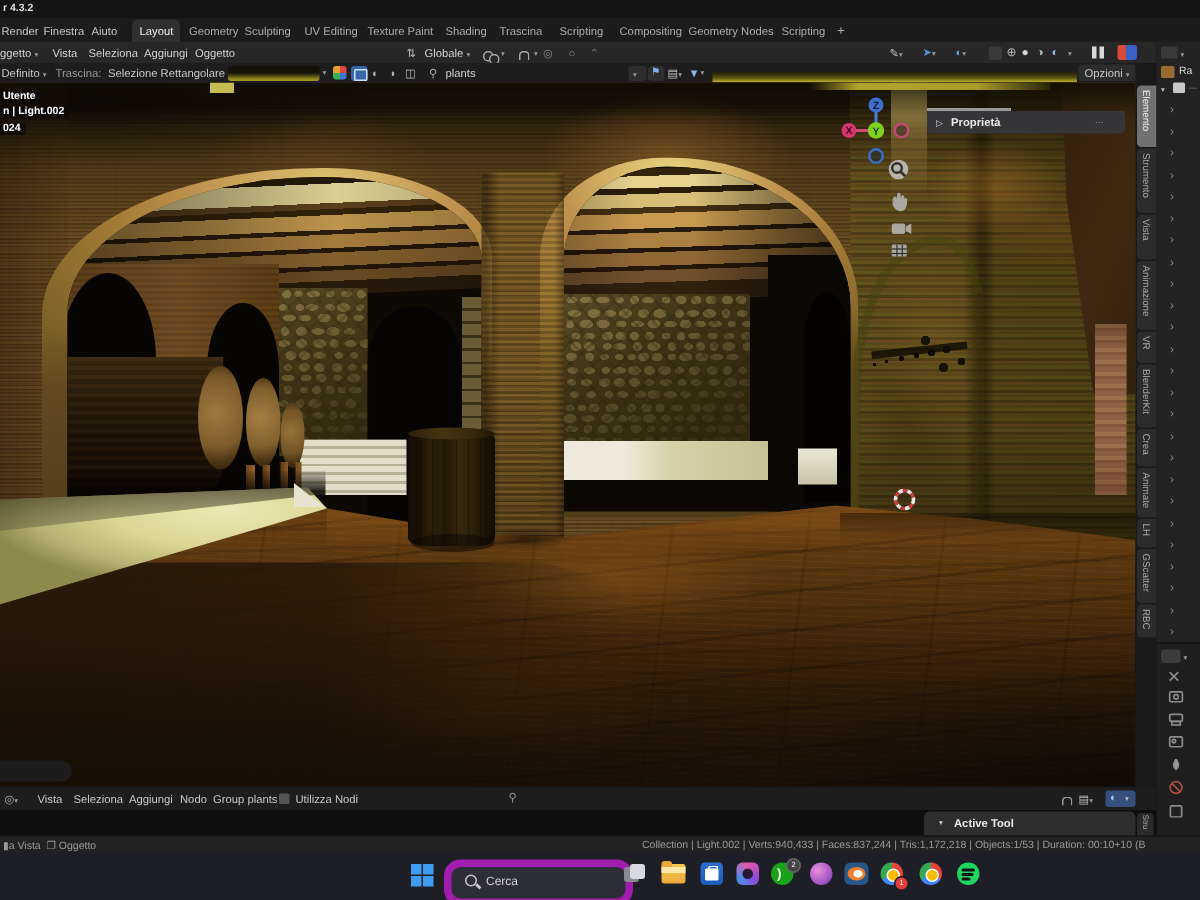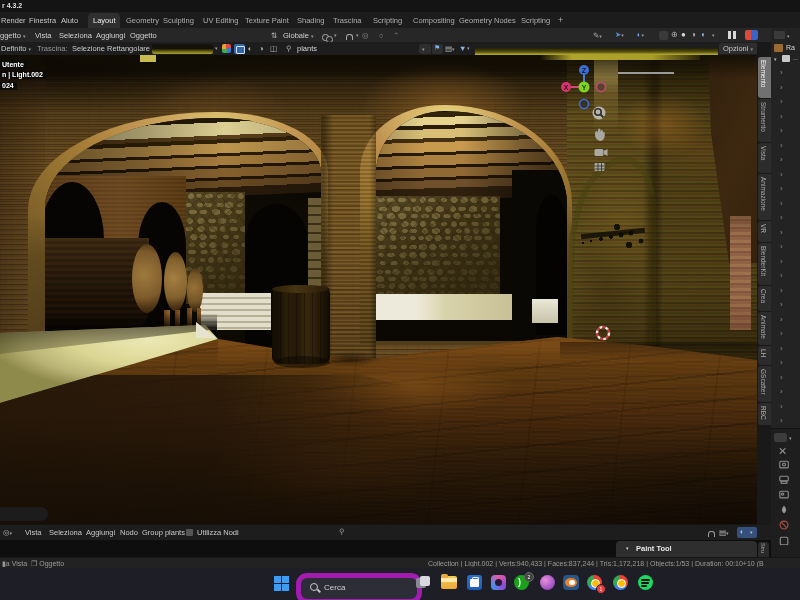--- a/index.html
+++ b/index.html
@@ -549,20 +549,25 @@
       <path d="M 14 46 l 3.5 -2 l 0 7 l -3.5 -2 z"></path>
       <rect x="4.5" y="58" width="10" height="8" rx="1"></rect>
       <line x1="4.5" y1="61" x2="14.5" y2="61" stroke="#2a2a2a" stroke-width="0.8"></line>
       <line x1="4.5" y1="64" x2="14.5" y2="64" stroke="#2a2a2a" stroke-width="0.8"></line>
       <line x1="8" y1="58" x2="8" y2="66" stroke="#2a2a2a" stroke-width="0.8"></line>
       <line x1="11.5" y1="58" x2="11.5" y2="66" stroke="#2a2a2a" stroke-width="0.8"></line>
     </g>
   </svg>
 
   <div class="abs" style="left:618px;top:17px;width:56px;height:2px;background:#9a9a9a;"></div>
+  <div class="abs" style="left:618px;top:19px;width:132px;height:15px;background:rgba(54,54,58,0.96);border-radius:0 0 3px 3px;">
+    <span class="t" style="left:6px;top:4px;font-size:6px;color:#ddd;">▷</span>
+    <span class="t" style="left:16px;top:3px;font-size:7.5px;font-weight:bold;color:#ececec;">Proprietà</span>
+    <span class="t" style="left:112px;top:3px;font-size:7px;color:#888;">...</span>
+  </div>
 
   <svg class="abs" style="left:593px;top:268px;" width="20" height="20" viewBox="0 0 20 20">
     <circle cx="10" cy="10" r="6" fill="none" stroke="#e8e8e8" stroke-width="2.4" stroke-dasharray="3 3"></circle>
     <circle cx="10" cy="10" r="6" fill="none" stroke="#c84040" stroke-width="2.4" stroke-dasharray="3 3" stroke-dashoffset="3"></circle>
   </svg>
 
   <div class="abs" style="left:-6px;top:452px;width:54px;height:14px;background:#1c1c1c;border-radius:7px;"></div>
 </div>
 
 <div class="abs" style="left:757px;top:42px;width:14px;height:483px;background:#191919;font-size:6.5px;">
@@ -672,21 +677,21 @@
   <div class="t" style="left:719px;top:3px;color:#bbb;">▤<span style="font-size:5px;color:#999;">▾</span></div>
   <div class="abs" style="left:737px;top:2px;width:20px;height:11px;background:#35507a;border-radius:2px;">
         <span style="position:absolute;left:3px;top:0px;color:#9fc4f2;font-size:7.5px;">◐</span>
         <span style="position:absolute;left:13px;top:2px;font-size:5px;color:#bbb;">▾</span>
       </div>
 </div>
 
 <div class="abs" style="left:0;top:540px;width:771px;height:17px;background:#0e0e0e;">
   <div class="abs" style="left:616px;top:1px;width:141px;height:16px;background:#2e2e2e;border-radius:4px 4px 0 0;">
     <span class="t" style="left:10px;top:4px;font-size:5px;color:#ccc;">▾</span>
-    <span class="t" style="left:20px;top:3px;font-size:7.5px;font-weight:bold;color:#e8e8e8;">Paint Tool</span>
+    <span class="t" style="left:20px;top:3px;font-size:7.5px;font-weight:bold;color:#e8e8e8;">Active Tool</span>
   </div>
   <div class="abs" style="left:758px;top:2px;width:11px;height:15px;background:#2a2a2a;border-radius:3px 3px 0 0;">
         <span style="position:absolute;left:2px;top:1px;font-size:5.5px;color:#aaa;writing-mode:vertical-rl;">Stru</span>
       </div>
 </div>
 
 <div class="abs" style="left:0;top:557px;width:800px;height:11px;background:#222;border-top:1px solid #161616;font-size:7px;color:#9a9a9a;">
   <div class="t" style="left:2px;top:2px;">▮a Vista &nbsp;❐ Oggetto</div>
   <div class="abs" style="left:428px;top:2px;width:372px;overflow:hidden;"><span style="white-space:nowrap;">Collection | Light.002 | Verts:940,433 | Faces:837,244 | Tris:1,172,218 | Objects:1/53 | Duration: 00:10+10 (B</span></div>
 </div>

